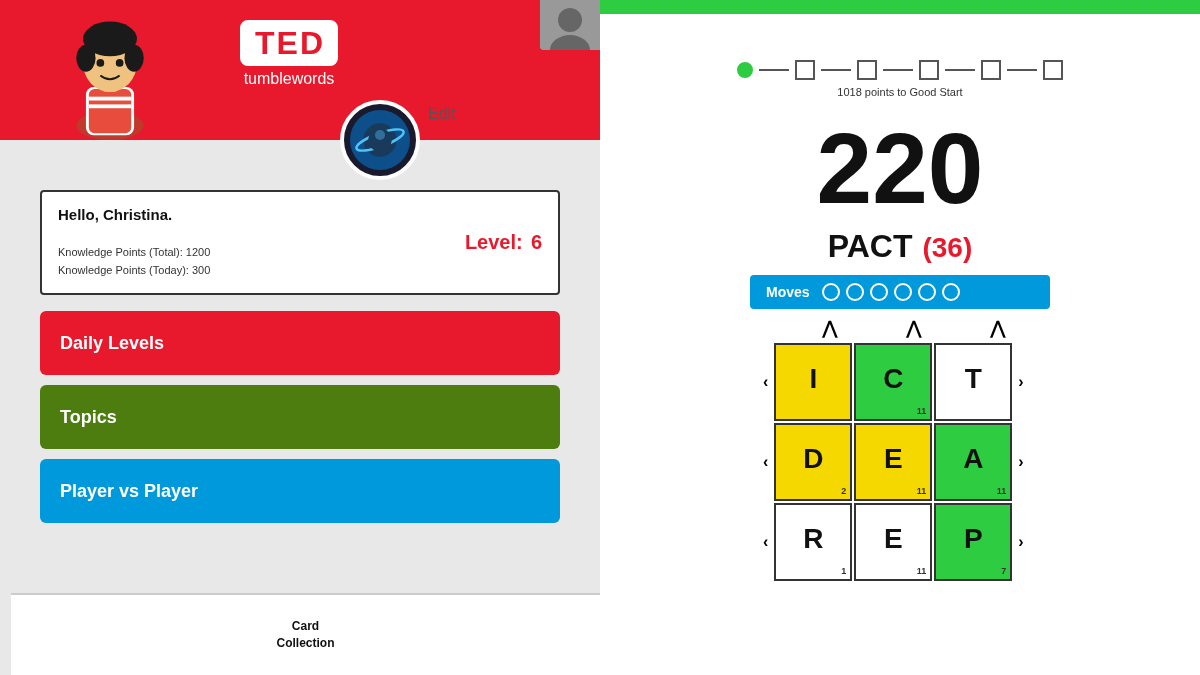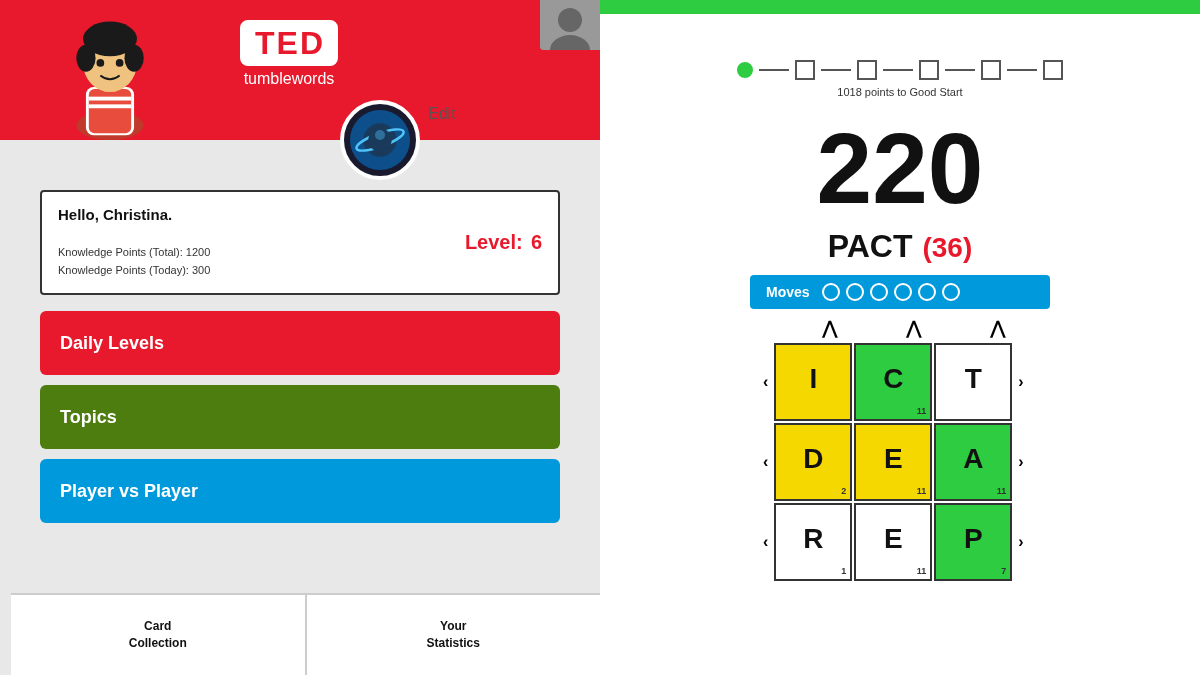--- a/index.html
+++ b/index.html
@@ -444,23 +444,20 @@
     </button>
     <button class="menu-btn btn-blue">
       <span>Player vs Player</span>
     </button>
   </div>
 
   <div class="bottom-nav">
     <div class="bottom-nav-item">
       <span>Card<br>Collection</span>
     </div>
-    <div class="bottom-nav-item">
-      <span>Your<br>Statistics</span>
-    </div>
   </div>
 
 </div>
 
 <div class="right-panel">
 
   <div class="green-bar"></div>
 
   <div style="display:flex;flex-direction:column;align-items:center;margin-top:16px;">
     <div class="progress-track">

